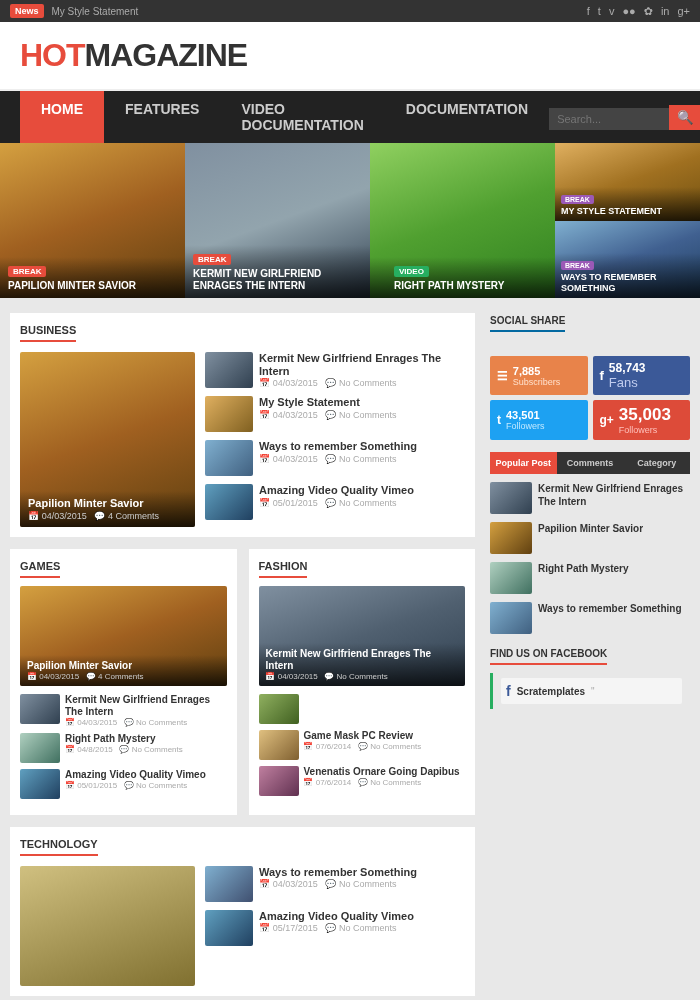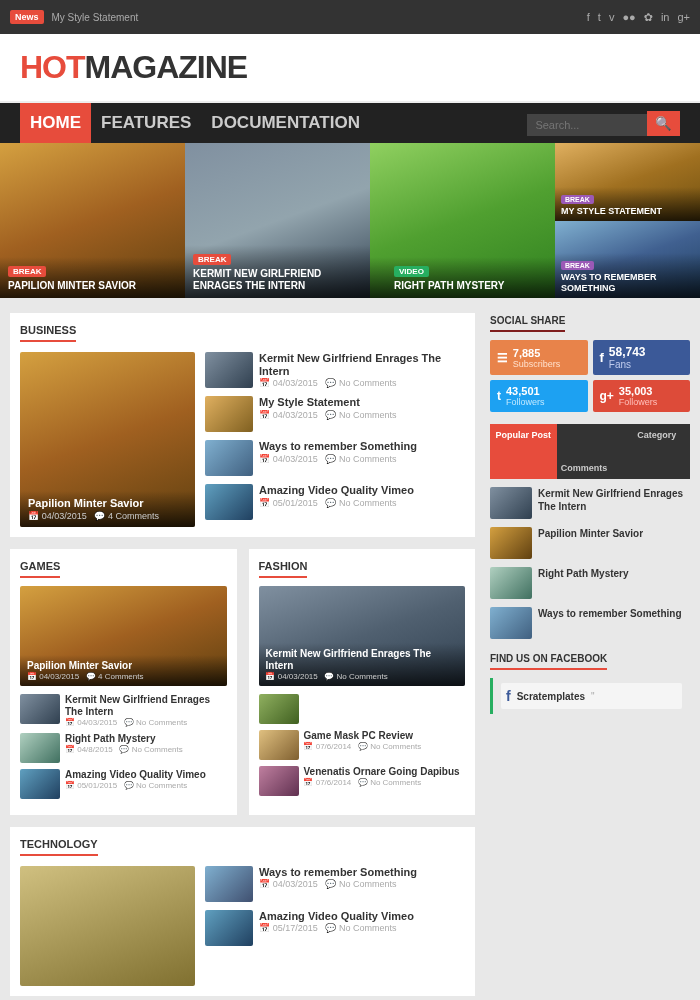--- a/index.html
+++ b/index.html
@@ -1,35 +1,35 @@
 <!DOCTYPE html>
 <html><head>
   <meta charset="utf-8">
   <style>
     * { margin: 0; padding: 0; box-sizing: border-box; }
     body { font-family: Arial, sans-serif; background: #e8e8e8; width: 700px; font-size: 12px; }
 
     
-    .top-bar { background: #333; height: 34px; display: flex; align-items: center; justify-content: space-between; padding: 0 10px; }
+    .top-bar { background: #333; height: 22px; display: flex; align-items: center; justify-content: space-between; padding: 0 10px; }
     .top-bar-left { display: flex; align-items: center; gap: 8px; }
     .news-badge { background: #e74c3c; color: #fff; font-size: 9px; font-weight: bold; padding: 2px 5px; border-radius: 2px; }
     .top-bar-tagline { color: #aaa; font-size: 10px; }
     .top-bar-icons { display: flex; gap: 8px; }
     .top-bar-icons span { color: #aaa; font-size: 11px; cursor: pointer; }
 
     
     .site-header { background: #fff; padding: 15px 20px; border-bottom: 2px solid #eee; }
     .site-title { font-size: 32px; font-weight: 900; color: #333; letter-spacing: -1px; }
     .site-title span.hot { color: #e74c3c; }
     .site-title span.mag { color: #333; }
 
     
     .nav-bar { background: #222; padding: 0 20px; display: flex; align-items: center; justify-content: space-between; }
     .nav-items { display: flex; }
-    .nav-item { color: #ccc; font-size: 17px; padding: 10px 10px; text-transform: uppercase; cursor: pointer; font-weight: bold; }
+    .nav-item { color: #ccc; font-size: 14px; padding: 10px 21px; text-transform: uppercase; cursor: pointer; font-weight: bold; }
     .nav-item.active { background: #e74c3c; color: #fff; }
     .nav-search { display: flex; align-items: flex-end; }
     .nav-search input { background: #444; border: none; color: #ccc; padding: 5px 8px; font-size: 11px; width: 120px; outline: none; }
     .nav-search button { background: #e74c3c; border: none; color: #fff; padding: 5px 8px; cursor: pointer; }
   </style>
 </head>
 <body>
 
 <div class="top-bar">
   <div class="top-bar-left">
@@ -50,20 +50,21 @@
 <div class="site-header">
   <div class="site-title">
     <span class="hot">HOT</span><span class="mag">MAGAZINE</span>
   </div>
 </div>
 
 <nav class="nav-bar">
   <div class="nav-items">
     <div class="nav-item active">HOME</div>
     <div class="nav-item">FEATURES</div>
+    <div class="nav-item">VIDEO DOCUMENTATION</div>
     <div class="nav-item">DOCUMENTATION</div>
   </div>
   <div class="nav-search">
     <input type="text" placeholder="Search..." style="">
     <button>🔍</button>
   </div>
 </nav>
 
 <div style="display:grid; grid-template-columns: 185px 185px 185px 145px; height:155px;">
 
@@ -239,57 +240,57 @@
           </div>
         </div>
       </div>
     </div>
 
   </div>
 
   <div>
 
     <div style="margin-bottom:12px;">
-      <div style="font-size:10px;font-weight:bold;text-transform:uppercase;color:#333;border-bottom:2px solid #7f1d1d;padding-bottom:4px;margin-bottom:8px;display:inline-block;">SOCIAL SHARE</div>
+      <div style="font-size:10px;font-weight:bold;text-transform:uppercase;color:#333;border-bottom:2px solid #0369a1;padding-bottom:4px;margin-bottom:24px;display:inline-block;">SOCIAL SHARE</div>
       <div style="display:grid;grid-template-columns:1fr 1fr;gap:5px;">
         <div style="background:#e8834a;border-radius:2px;padding:5px 7px;display:flex;align-items:center;gap:5px;cursor:pointer;">
           <span style="color:#fff;font-size:12px;font-weight:bold;">☰</span>
           <div>
             <span style="color:#fff;font-size:11px;font-weight:bold;display:block;">7,885</span>
             <span style="color:#ffe0cc;font-size:9px;display:block;">Subscribers</span>
           </div>
         </div>
         <div style="background:#3b5998;border-radius:2px;padding:5px 7px;display:flex;align-items:center;gap:5px;cursor:pointer;">
           <span style="color:#fff;font-size:13px;font-weight:bold;">f</span>
           <div>
             <span style="color:#fff;font-size:12px;font-weight:bold;display:block;">58,743</span>
-            <span style="color:#c0ccee;font-size:10px;display:block;">Fans</span>
+            <span style="color:#c0ccee;font-size:13px;display:block;">Fans</span>
           </div>
         </div>
         <div style="background:#1da1f2;border-radius:2px;padding:5px 7px;display:flex;align-items:center;gap:5px;cursor:pointer;">
           <span style="color:#fff;font-size:12px;font-weight:bold;">t</span>
           <div>
             <span style="color:#fff;font-size:11px;font-weight:bold;display:block;">43,501</span>
             <span style="color:#c0e8ff;font-size:9px;display:block;">Followers</span>
           </div>
         </div>
         <div style="background:#dd4b39;border-radius:2px;padding:5px 7px;display:flex;align-items:center;gap:5px;cursor:pointer;">
           <span style="color:#fff;font-size:12px;font-weight:bold;">g+</span>
           <div>
-            <span style="color:#fff;font-size:11px;font-weight:bold;display:block;">35,003</span>
+            <span style="color:#fff;font-size:17px;font-weight:bold;display:block;">35,003</span>
             <span style="color:#ffc0bb;font-size:9px;display:block;">Followers</span>
           </div>
         </div>
       </div>
     </div>
 
     <div style="margin-bottom:12px;">
       <div style="display:flex;background:#333;margin-bottom:8px;">
         <div style="flex:1;padding:6px 4px;text-align:center;font-size:9px;color:#fff;cursor:pointer;background:#e74c3c;font-weight:bold;">Popular Post</div>
-        <div style="flex:1;padding:6px 4px;text-align:left;font-size:9px;color:#ccc;cursor:pointer;font-weight:bold;margin-top:33px;">Comments</div>
+        <div style="flex:1;padding:6px 4px;text-align:center;font-size:9px;color:#ccc;cursor:pointer;font-weight:bold;">Comments</div>
         <div style="flex:1;padding:6px 4px;text-align:center;font-size:9px;color:#ccc;cursor:pointer;font-weight:bold;">Category</div>
       </div>
       <div>
         <div style="display:grid;grid-template-columns:42px 1fr;gap:6px;margin-bottom:8px;align-items:start;cursor:pointer;">
           <div style="width:42px;height:32px;background:linear-gradient(135deg,#8090a0,#304050);border-radius:2px;"></div>
           <div style="font-size:10px;color:#333;font-weight:bold;line-height:1.3;">Kermit New Girlfriend Enrages The Intern</div>
         </div>
         <div style="display:grid;grid-template-columns:42px 1fr;gap:6px;margin-bottom:8px;align-items:start;cursor:pointer;">
           <div style="width:42px;height:32px;background:linear-gradient(135deg,#d4a040,#604010);border-radius:2px;"></div>
           <div style="font-size:10px;color:#333;font-weight:bold;line-height:1.3;">Papilion Minter Savior</div>

